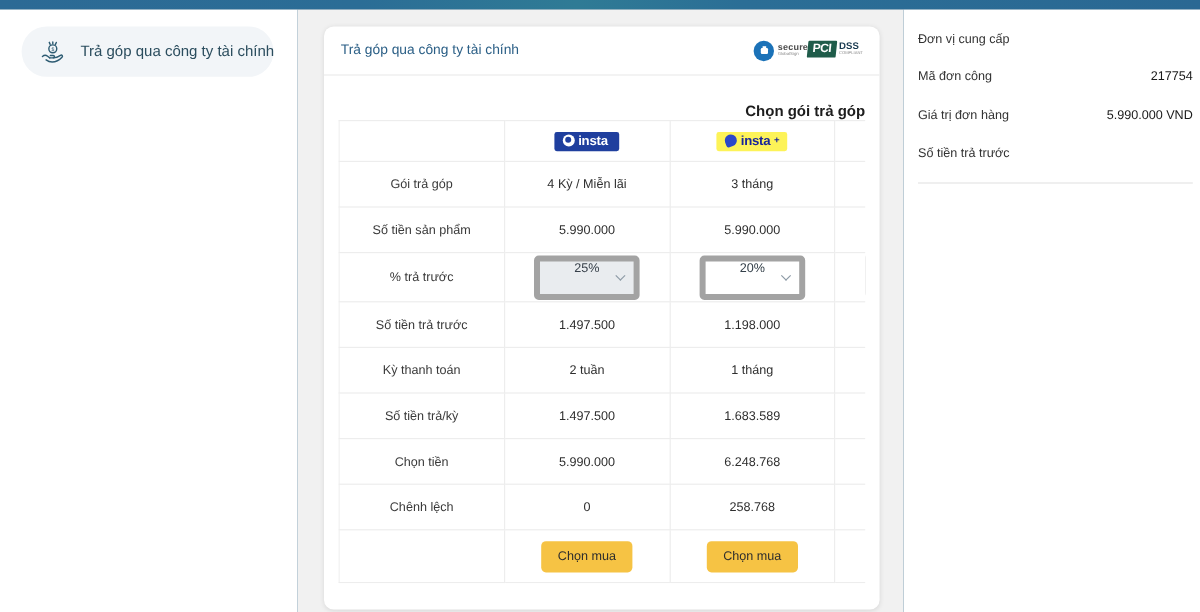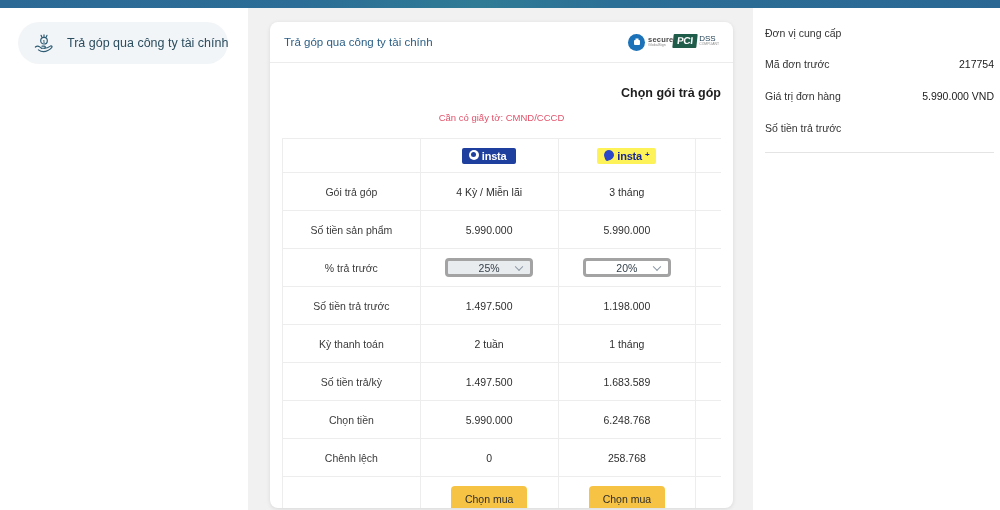--- a/index.html
+++ b/index.html
@@ -109,21 +109,21 @@
   .badge-pci { display: flex; align-items: center; gap: 2px; }
   .badge-pci .pci {
     background: #1f5c4a; color: #fff;
     font-size: 10px; font-weight: bold;
     padding: 1px 4px 2px 4px;
     border-radius: 1px; letter-spacing: -.3px;
     transform: skewX(-6deg);
   }
   .badge-pci .dsswrap { line-height: 1; }
   .badge-pci .dss {
-    font-size: 8px; font-weight: normal; color: #18394f; display: block;
+    font-size: 8px; font-weight: bold; color: #18394f; display: block;
   }
   .badge-pci .dsssub { font-size: 3.4px; color: #8b8b8b; display: block; }
 
   .card-body { padding: 15px 12px 0 12px; }
   .section-title {
     text-align: right;
     font-size: 12.5px; font-weight: bold; color: #1d1d1d;
     margin-top: 8px;
   }
   .section-note {
@@ -173,28 +173,28 @@
   }
   .logo.yellow { background: #fdf358; color: #18249b; }
   .logo.yellow .mark {
     background: #2b47c9; border-radius: 50% 50% 50% 2px;
     transform: rotate(-20deg);
   }
   .logo sup { font-size: 8px; vertical-align: super; }
 
   
   .pct-select {
-    width: 88px; height: 19px;
-    border: 3px solid #a3a3a3;
+    width: 88px; height: 37px;
+    border: 5px solid #a3a3a3;
     border-radius: 4px;
     background: #ffffff;
     font-size: 10.5px;
     color: #34404a;
     font-family: "Liberation Sans", sans-serif;
-    display: inline-flex; align-items: flex-end; justify-content: center;
+    display: inline-flex; align-items: flex-start; justify-content: center;
     position: relative;
     cursor: pointer;
   }
   .pct-select.disabled { background: #e9ecef; color: #37404a; }
   .pct-select .caret {
     position: absolute; right: 8px; top: 50%;
     width: 6px; height: 6px;
     border-right: 1.2px solid #8d9aa6;
     border-bottom: 1.2px solid #8d9aa6;
     transform: translateY(-70%) rotate(45deg);
@@ -288,21 +288,20 @@
             <span class="dss">DSS</span>
             <span class="dsssub">COMPLIANT</span>
           </span>
         </span>
 
       </span>
     </div>
 
     <div class="card-body">
       <div class="section-title">Chọn gói trả góp</div>
-      <div class="section-note">Cần có giấy tờ: CMND/CCCD</div>
 
       <div class="table-clip">
         <table class="plans">
           <colgroup>
             <col class="c-label">
               <col class="c-plan">
               <col class="c-plan">
               <col class="c-plan">
           </colgroup>
           <tbody>
@@ -414,21 +413,21 @@
         </table>
       </div>
     </div>
   </div>
 
   <div class="summary">
     <div class="sum-row supplier">
       <span class="k">Đơn vị cung cấp</span>
     </div>
     <div class="sum-row">
-      <span class="k">Mã đơn trước</span>
+      <span class="k">Mã đơn công</span>
       <span class="v">217754</span>
     </div>
     <div class="sum-row">
       <span class="k">Giá trị đơn hàng</span>
       <span class="v">5.990.000 VND</span>
     </div>
     <div class="sum-row">
       <span class="k">Số tiền trả trước</span>
     </div>
     <div class="sum-divider"></div>

